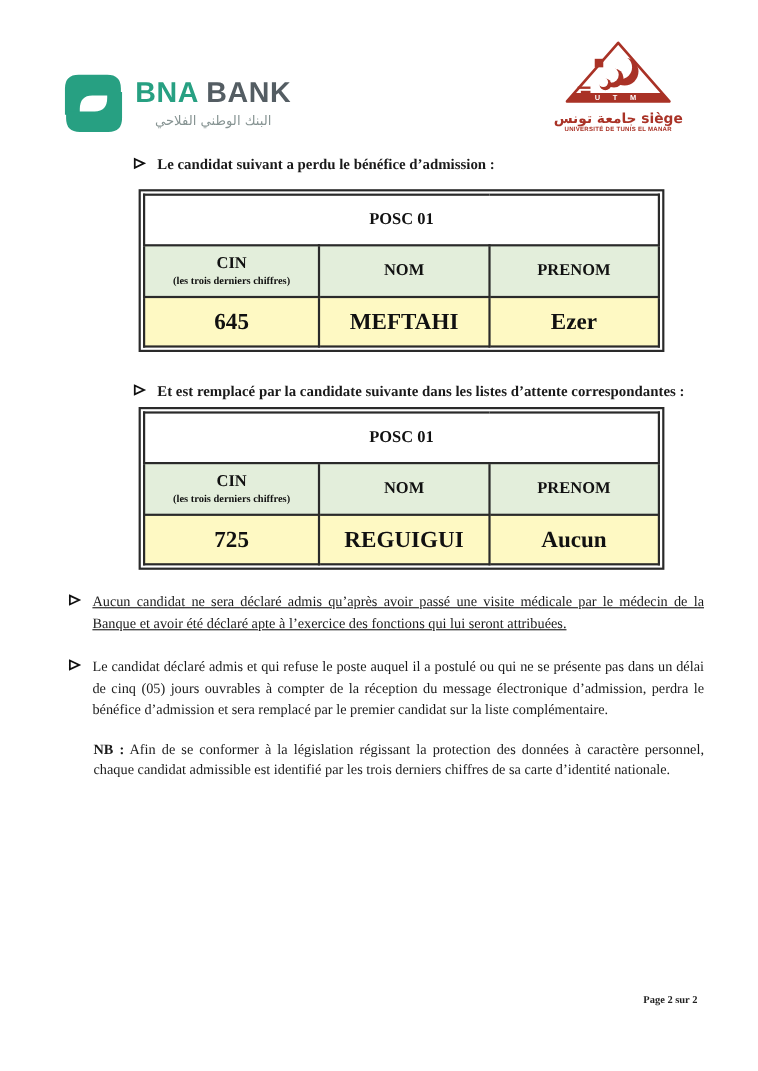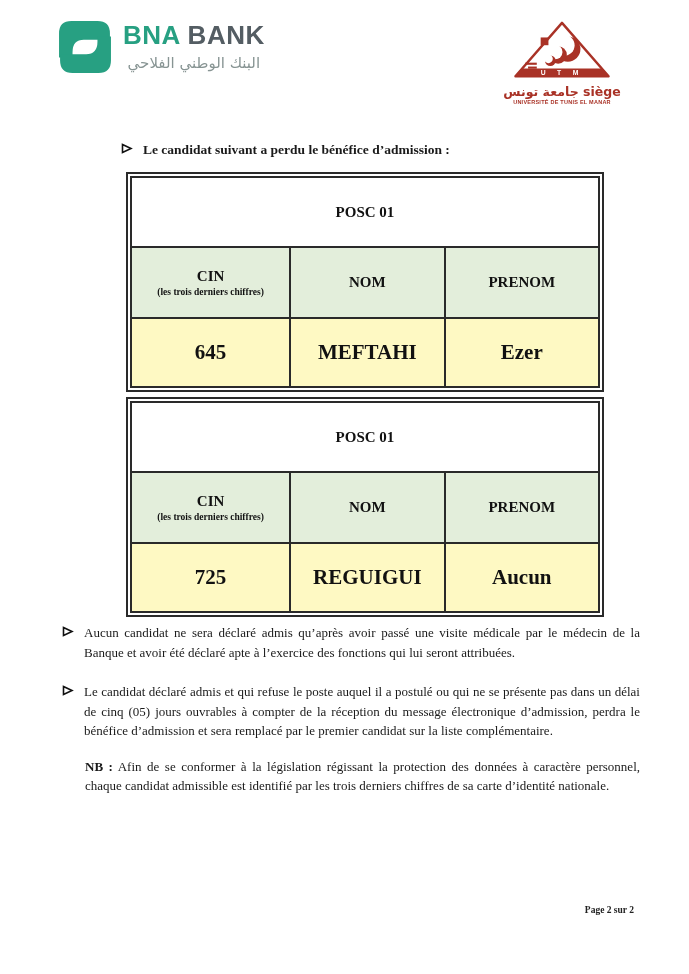--- a/index.html
+++ b/index.html
@@ -3,30 +3,30 @@
 <meta charset="utf-8">
 <style>
   html,body { margin:0; padding:0; background:#ffffff; }
   .page {
     position:relative; width:689px; height:974px; background:#fff;
     font-family:"Liberation Serif", serif; color:var(--text,#1a1a1a);
     overflow:hidden;
   }
 
   
-  .header { position:absolute; top:20px; left:58px; width:575px;
-            display:flex; justify-content:space-between; align-items:flex-start; }
+  .header { position:absolute; top:36px; left:58px; width:575px;
+            display:flex; justify-content:space-between; align-items:flex-end; }
   .bna { display:flex; align-items:center; gap:11px; }
   .bna-mark svg { width:54px; height:54px; display:block; }
   .bna-textcol { display:flex; flex-direction:column; align-items:center; }
   .bna-name { font-family:"Liberation Sans", sans-serif; font-weight:bold;
               font-size:26px; line-height:1; letter-spacing:0.5px; white-space:nowrap; }
   .bna-name .green { color:var(--bna-green,#27a082); }
   .bna-name .dark  { color:var(--bna-dark,#545d63); }
-  .bna-arabic { font-family:"DejaVu Sans", sans-serif; font-size:15px;
+  .bna-arabic { font-family:"DejaVu Sans", sans-serif; font-size:12px;
                 color:var(--bna-arabic-gray,#879493); margin-top:6px; }
 
   .utm { display:flex; flex-direction:column; align-items:center; width:142px; }
   .utm svg { width:104px; height:64px; display:block; }
   .utm-arabic { font-family:"DejaVu Sans", sans-serif; font-weight:bold;
                 font-size:12.5px; line-height:1.05; color:var(--utm-red,#a93226); margin-top:1px; }
   .utm-caption { font-family:"Liberation Sans", sans-serif; font-weight:bold;
                  font-size:5.5px; letter-spacing:0.25px; color:var(--utm-red,#a93226); margin-top:1px; }
 
   
@@ -37,31 +37,31 @@
   .arrow-cell svg { display:block; }
   .btext { flex:1; text-align:justify; }
 
   .intro { margin-left:43px; font-weight:bold; font-size:13.5px; line-height:19px;padding-left:16px; }
   .body-bullet { font-size:13px; line-height:19.5px; }
 
   .tbl-wrap { margin-left:64px; width:478px; box-sizing:border-box;
               border:2px solid var(--border,#2a2a2a); padding:2px; background:#fff; }
   .tbl-wrap table { width:100%; border-collapse:collapse; table-layout:fixed;
                     text-align:center; font-weight:bold; color:#111; }
-  .tbl-wrap td { border:2px solid var(--border,#2a2a2a); vertical-align:middle; padding:12px 4px; }
+  .tbl-wrap td { border:2px solid var(--border,#2a2a2a); vertical-align:middle; padding:0 4px; }
   .tbl-wrap col.c1 { width:34%; } .tbl-wrap col.c2 { width:33%; } .tbl-wrap col.c3 { width:33%; }
   tr.posc  td { height:44px; font-size:15px; background:#fff; }
   tr.thead td { height:45px; font-size:15px; background:var(--table-header-bg,#e3eedb); }
   tr.tdata td { height:43px; font-size:21px; background:#fef9c3; }
   .cin-note { font-size:9.5px; line-height:1.1; margin-top:2px; font-weight:bold; }
 
   #tbl-1 { margin-top:13px; }
   #bullet-2 { margin-top:26px; }
   #tbl-2 { margin-top:5px; }
-  #note-0 { margin-top:6px; }
+  #note-0 { margin-top:19px;text-decoration:underline; }
   #note-1 { margin-top:14px; }
   #note-2 { margin-top:13px; }
   #note-3 { margin-top:20px; }
   .nb { margin-top:16px; margin-left:23px; text-align:justify;
         font-size:13px; line-height:19.5px; }
   .nb-label { font-weight:bold; }
 
   .footer { position:absolute; top:905px; right:55px; font-size:9.5px;
             font-weight:bold; color:#222;text-align:right; }
 </style>
@@ -137,20 +137,28 @@
         </tr>
         <tr class="tdata">
           <td>645</td>
           <td>MEFTAHI</td>
           <td>Ezer</td>
         </tr>
       </tbody>
         </table>
     </div>
 
+    <div class="bullet intro" id="bullet-2">
+      <span class="arrow-cell">
+        <svg width="12" height="11" viewBox="0 0 12 11">
+            <path d="M1.5 1.5 L10 5.5 L1.5 9.5 Z" fill="#ffffff" stroke="#111" stroke-width="1.6"></path>
+          </svg>
+      </span>
+      <span class="btext">Et est remplacé par la candidate suivante dans les listes d’attente correspondantes :</span>
+    </div>
 
     <div class="tbl-wrap" id="tbl-2">
       <table>
         <colgroup>
             <col class="c1">
             <col class="c2">
             <col class="c3">
           </colgroup>
         <tbody>
             <tr class="posc">

